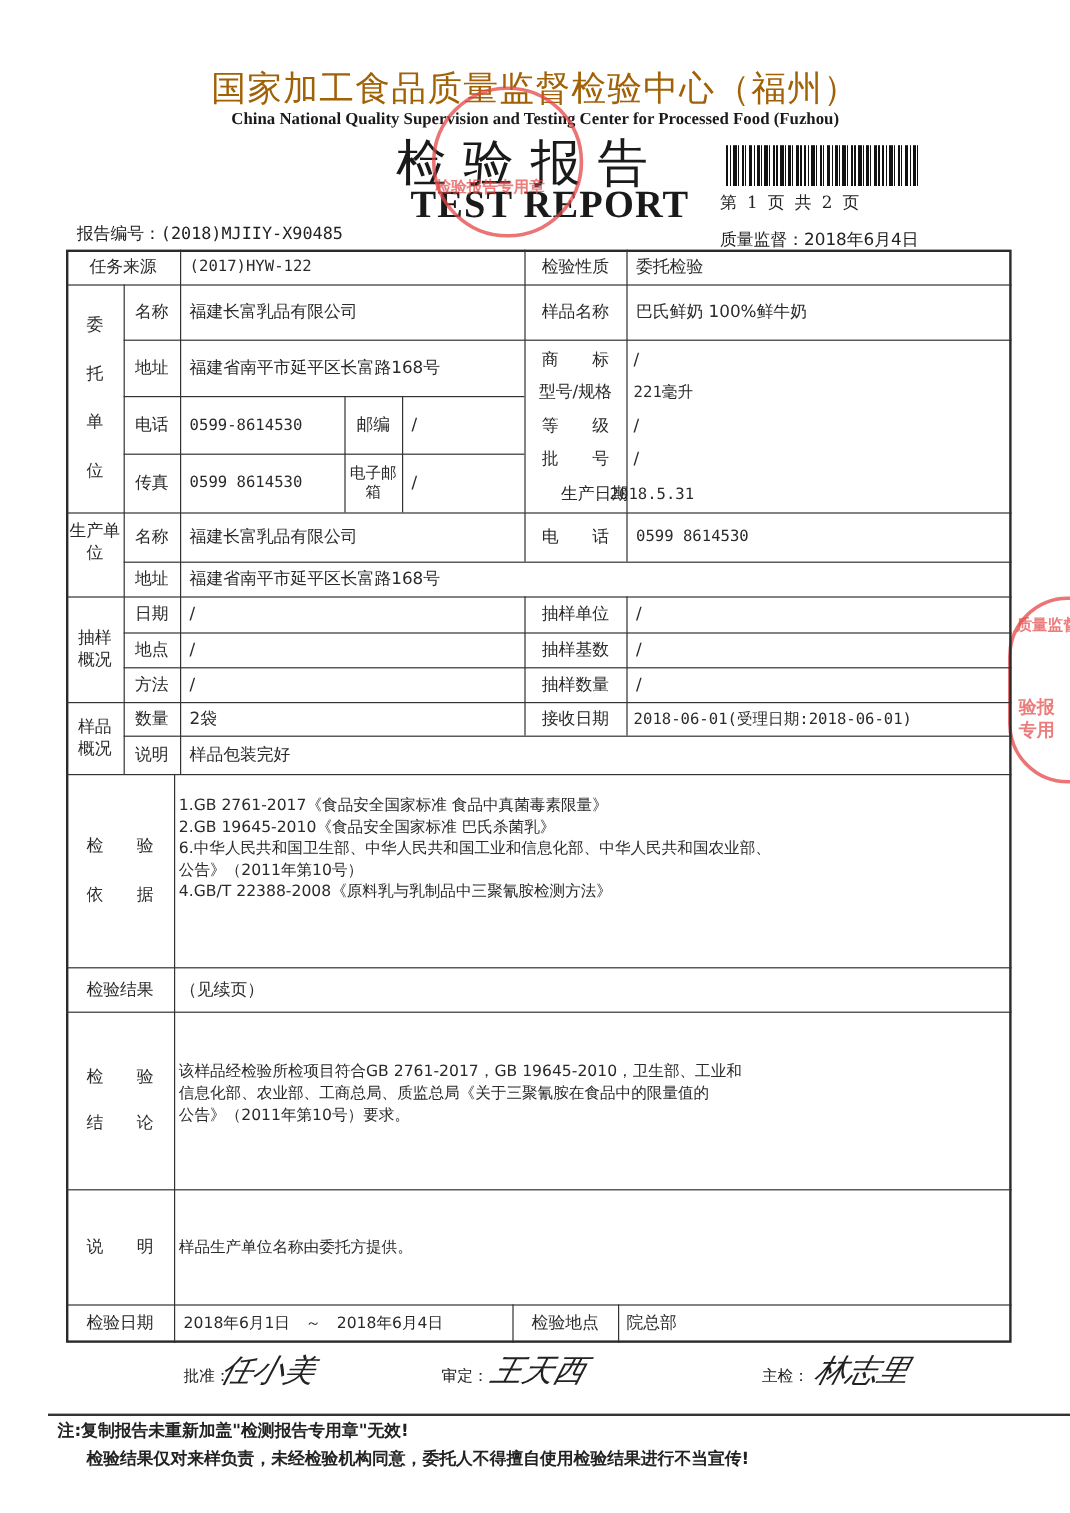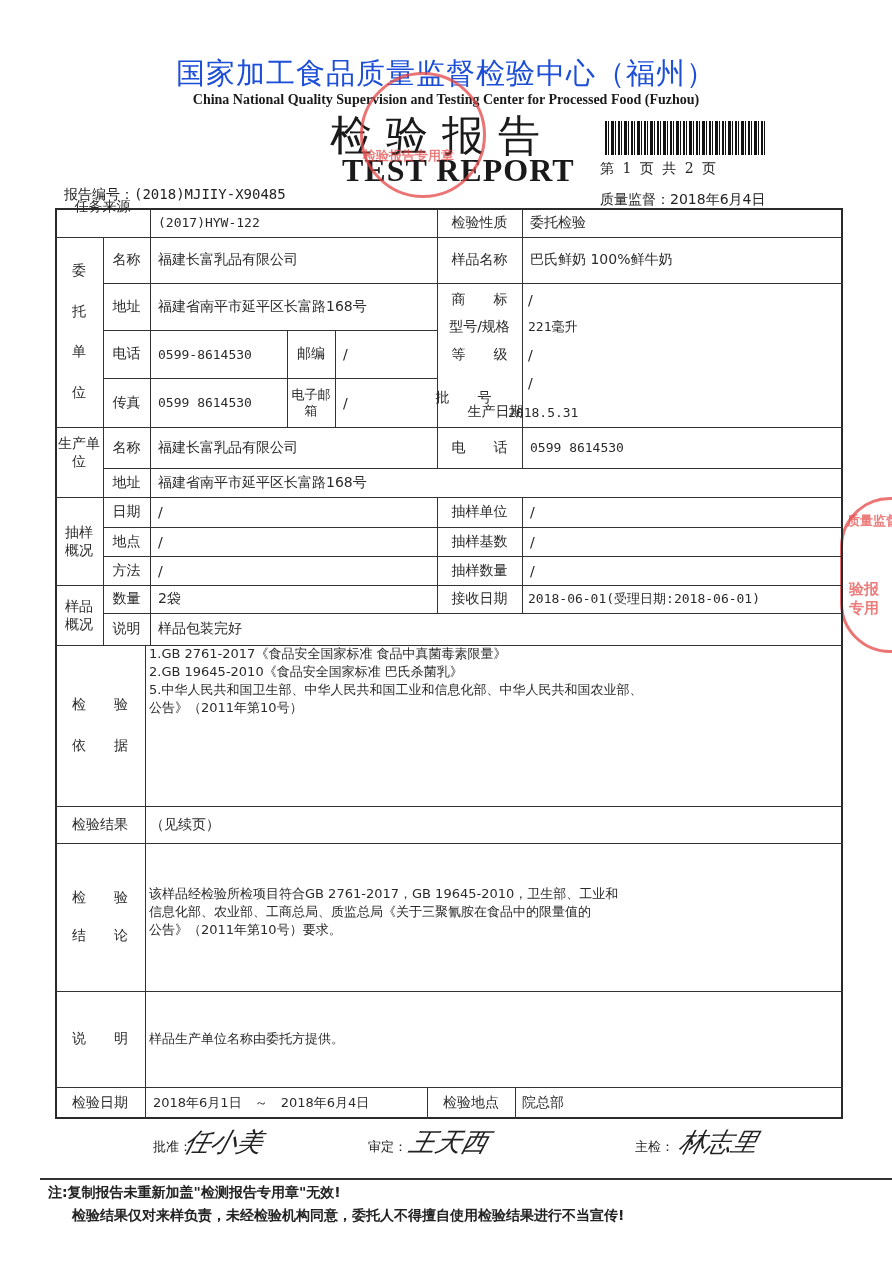--- a/index.html
+++ b/index.html
@@ -1,19 +1,19 @@
 <!DOCTYPE html>
 <html><head>
 <meta charset="utf-8">
 <style>
   html, body { margin: 0; padding: 0; background: #ffffff; }
   body { width: 892px; height: 1261px; position: relative; overflow: hidden;
          font-family: "DejaVu Serif", "Liberation Serif", serif; color: #222; }
   .abs { position: absolute; }
-  .title-cn { left: 0; width: 892px; top: 54px; text-align: center; font-size: 29px; letter-spacing: 1px; color: #1d4ed8;
+  .title-cn { left: 0; width: 892px; top: 54px; text-align: center; font-size: 29px; letter-spacing: 1px; color: #a16207;
               font-family: "DejaVu Sans", sans-serif; }
   .title-en { left: 0; width: 892px; top: 92px; text-align: center; font-size: 14px; font-weight: bold;
               font-family: "Liberation Serif", serif; color: #1a1a1a; }
   .report-cn { left: 330px; top: 108px; font-size: 42px; letter-spacing: 14px; color: #1a1a1a;
                font-family: "DejaVu Sans", sans-serif; }
   .report-en { left: 342px; top: 152px; font-size: 32px; font-weight: bold; letter-spacing: 1px;
                font-family: "Liberation Serif", serif; color: #1a1a1a; }
   .barcode { left: 605px; top: 121px; width: 160px; height: 34px;
              background: repeating-linear-gradient(90deg, #111 0 2px, #fff 2px 3px, #111 3px 4px, #fff 4px 6px, #111 6px 9px, #fff 9px 10px, #111 10px 11px, #fff 11px 13px); }
   .pageinfo { left: 600px; top: 160px; font-size: 14px; letter-spacing: 2px; }
@@ -28,21 +28,21 @@
 
   
   .cell { position: absolute; box-sizing: border-box; font-size: 14px; display: flex; align-items: center;
           font-family: "DejaVu Sans", sans-serif; color: #2a2a2a; }
   .line-h { position: absolute; height: 0; border-top: 1.5px solid #333; }
   .line-v { position: absolute; width: 0; border-left: 1.5px solid #333; }
   .outer { position: absolute; left: 55px; top: 208px; width: 788px; height: 911px; border: 2px solid #2a2a2a; box-sizing: border-box; }
   .lbl { justify-content: center; }
   .vert { flex-direction: column; justify-content: space-around; }
   .mono { font-family: "DejaVu Sans Mono", monospace; font-size: 13px; }
-  .basis { line-height: 18px; font-size: 13px; display: block; }
+  .basis { line-height: 18px; font-size: 13px; display: block; padding-top: 18px; }
 
   .sig-label { font-size: 13px; font-family: "DejaVu Sans", sans-serif; }
   .sig { font-family: "DejaVu Serif", serif; font-style: italic; font-size: 26px; color: #222; transform: skewX(-15deg); }
 
   .note { left: 52px; font-size: 14px; font-weight: bold; font-family: "DejaVu Sans", sans-serif; }
   .divider { left: 40px; width: 852px; border-top: 2px solid #333; }
 </style>
 </head>
 <body>
 
@@ -94,21 +94,21 @@
 <div class="line-v" style="left:335px;top:330px;height:97px;"></div>
 <div class="line-v" style="left:437px;top:208px;height:219px;"></div>
 <div class="line-v" style="left:522px;top:208px;height:219px;"></div>
 <div class="line-v" style="left:437px;top:427px;height:41px;"></div>
 <div class="line-v" style="left:522px;top:427px;height:41px;"></div>
 <div class="line-v" style="left:437px;top:497px;height:116px;"></div>
 <div class="line-v" style="left:522px;top:497px;height:116px;"></div>
 <div class="line-v" style="left:427px;top:1087px;height:32px;"></div>
 <div class="line-v" style="left:515px;top:1087px;height:32px;"></div>
 
-<div class="cell lbl" style="left:55px;top:192px;width:95px;height:29px;">任务来源</div>
+<div class="cell lbl" style="left:55px;top:208px;width:95px;height:29px;">任务来源</div>
 <div class="cell mono" style="left:158px;top:208px;width:279px;height:29px;">(2017)HYW-122</div>
 <div class="cell lbl" style="left:437px;top:208px;width:85px;height:29px;">检验性质</div>
 <div class="cell" style="left:530px;top:208px;width:300px;height:29px;">委托检验</div>
 
 <div class="cell vert" style="left:55px;top:237px;width:48px;height:190px;padding:14px 0;">
   <span>委</span>
   <span>托</span>
   <span>单</span>
   <span>位</span>
 </div>
@@ -126,21 +126,21 @@
 <div class="cell" style="left:343px;top:378px;width:90px;height:49px;">/</div>
 
 <div class="cell lbl" style="left:437px;top:237px;width:85px;height:46px;">样品名称</div>
 <div class="cell" style="left:530px;top:237px;width:300px;height:46px;">巴氏鲜奶 100%鲜牛奶</div>
 <div class="cell lbl" style="left:437px;top:286px;width:85px;height:27px;">商　　标</div>
 <div class="cell" style="left:528px;top:286px;width:300px;height:27px;">/</div>
 <div class="cell lbl" style="left:437px;top:313px;width:85px;height:27px;">型号/规格</div>
 <div class="cell mono" style="left:528px;top:313px;width:300px;height:27px;">221毫升</div>
 <div class="cell lbl" style="left:437px;top:340px;width:85px;height:29px;">等　　级</div>
 <div class="cell" style="left:528px;top:340px;width:300px;height:29px;">/</div>
-<div class="cell lbl" style="left:421px;top:369px;width:85px;height:28px;margin-top:15px;">批　　号</div>
+<div class="cell lbl" style="left:437px;top:369px;width:85px;height:28px;">批　　号</div>
 <div class="cell" style="left:528px;top:369px;width:300px;height:28px;">/</div>
 <div class="cell lbl" style="left:453px;top:397px;width:85px;height:30px;text-align:right;">生产日期</div>
 <div class="cell mono" style="left:508px;top:397px;width:300px;height:30px;">2018.5.31</div>
 
 <div class="cell lbl" style="left:58px;top:417px;width:42px;height:70px;text-align:center;line-height:18px;">生产单位</div>
 <div class="cell lbl" style="left:103px;top:427px;width:47px;height:41px;">名称</div>
 <div class="cell" style="left:158px;top:427px;width:279px;height:41px;">福建长富乳品有限公司</div>
 <div class="cell lbl" style="left:437px;top:427px;width:85px;height:41px;">电　　话</div>
 <div class="cell mono" style="left:530px;top:427px;width:300px;height:41px;">0599 8614530</div>
 <div class="cell lbl" style="left:103px;top:468px;width:47px;height:29px;">地址</div>
@@ -168,22 +168,23 @@
 <div class="cell lbl" style="left:103px;top:613px;width:47px;height:32px;">说明</div>
 <div class="cell" style="left:158px;top:613px;width:500px;height:32px;">样品包装完好</div>
 
 <div class="cell vert" style="left:55px;top:645px;width:90px;height:161px;padding:40px 0;">
   <span>检　　验</span>
   <span>依　　据</span>
 </div>
 <div class="cell basis" style="left:149px;top:645px;width:690px;height:161px;">
   <div>1.GB 2761-2017《食品安全国家标准 食品中真菌毒素限量》</div>
   <div>2.GB 19645-2010《食品安全国家标准 巴氏杀菌乳》</div>
-  <div>5.中华人民共和国卫生部、中华人民共和国工业和信息化部、中华人民共和国农业部、</div>
+  <div>6.中华人民共和国卫生部、中华人民共和国工业和信息化部、中华人民共和国农业部、</div>
   <div>公告》（2011年第10号）</div>
+  <div>4.GB/T 22388-2008《原料乳与乳制品中三聚氰胺检测方法》</div>
 </div>
 
 <div class="cell lbl" style="left:55px;top:806px;width:90px;height:37px;">检验结果</div>
 <div class="cell" style="left:150px;top:806px;width:500px;height:37px;">（见续页）</div>
 
 <div class="cell vert" style="left:55px;top:843px;width:90px;height:148px;padding:36px 0;">
   <span>检　　验</span>
   <span>结　　论</span>
 </div>
 <div class="cell" style="left:149px;top:843px;width:690px;height:148px;display:block;padding-top:42px;line-height:18px;font-size:13px;">

